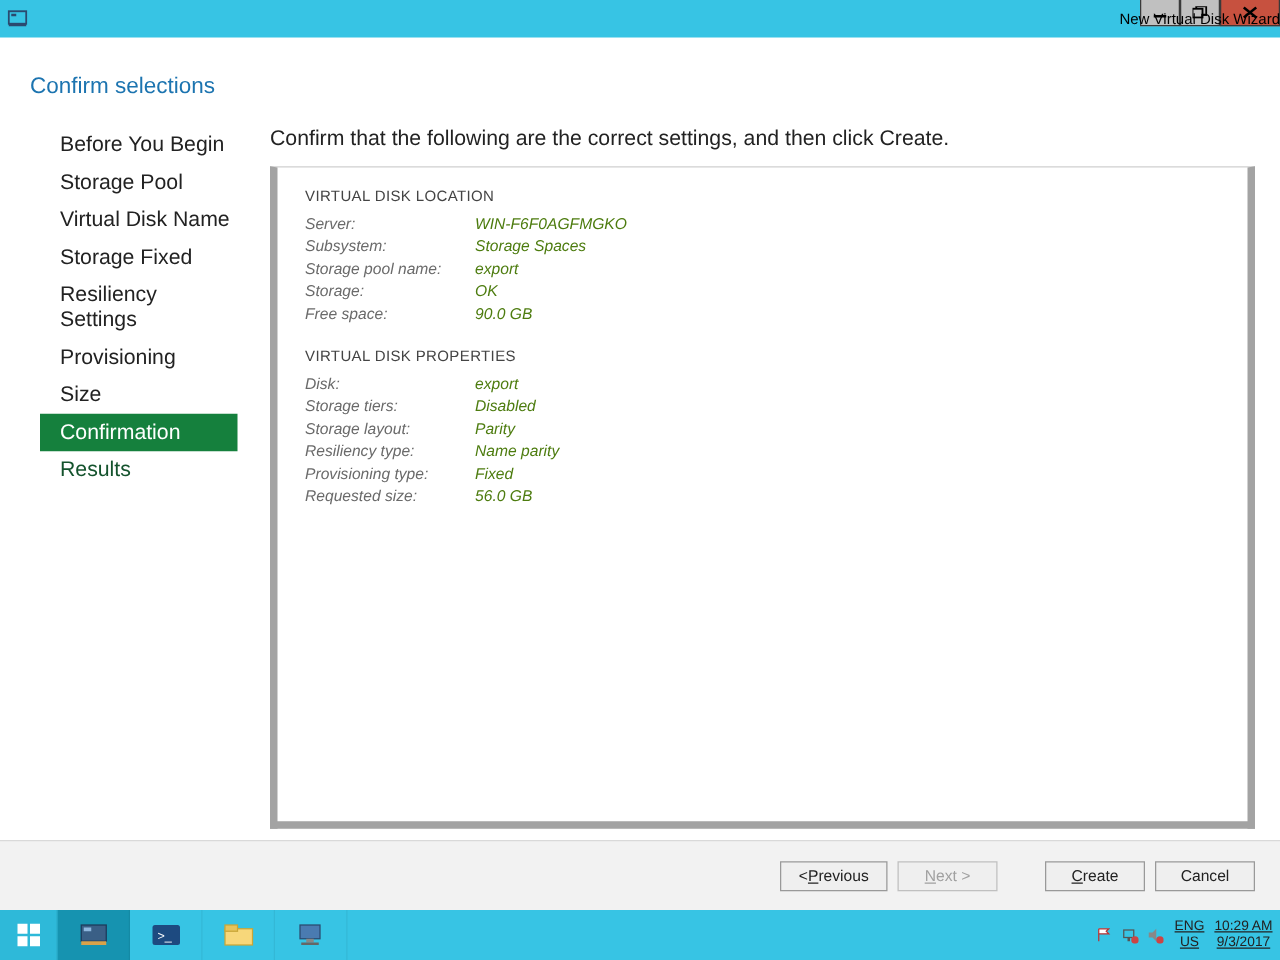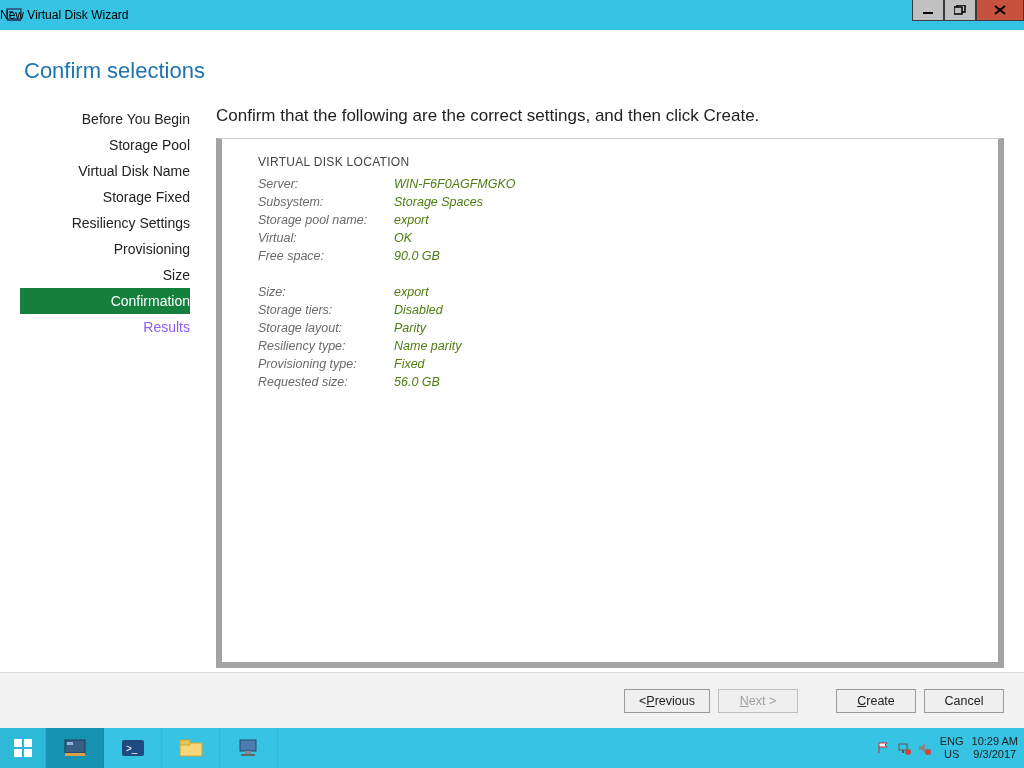--- a/index.html
+++ b/index.html
@@ -1,62 +1,62 @@
 <!DOCTYPE html>
 <html><head>
 <meta charset="utf-8">
 <style>
 * { margin: 0; padding: 0; box-sizing: border-box; font-family: "Segoe UI", Tahoma, sans-serif; }
 body { width: 1024px; height: 768px; overflow: hidden; background: #fff; position: relative; }
 
 
 .titlebar { height: 30px; background: #37c4e4; display: flex; align-items: center; position: relative; }
 .titlebar-icon { width: 28px; height: 30px; display: flex; align-items: center; justify-content: center; }
-.titlebar-title { position: absolute; left: 0; right: 0; text-align: left; font-size: 12px; color: #000; pointer-events: none; }
+.titlebar-title { position: absolute; left: 0; right: 0; text-align: right; font-size: 12px; color: #000; pointer-events: none; }
 .window-controls { margin-left: auto; display: flex; height: 100%; }
 .win-btn { width: 32px; height: 22px; border: 1px solid #3a3a3a; background: #c0c0c0; display: flex; align-items: center; justify-content: center; margin-top: -1px; }
 .win-btn.min { background: #c0c0c0; }
 .win-btn.max { background: #c0c0c0; }
 .win-btn.close { background: #c7513f; width: 48px; }
 .win-btn svg { display: block; }
 
 
-.page-heading { padding: 28px 0 0 24px; font-size: 22px; font-weight: 300; color: #1c74b0; }
+.page-heading { padding: 28px 0 0 24px; font-size: 18px; font-weight: 300; color: #1c74b0; }
 
 
 .main { display: flex; padding: 22px 20px 0 0; height: calc(100% - 30px - 70px - 40px); }
 
 
-.sidebar { width: 190px; padding-left: 20px; font-size: 14px; text-align: right; }
+.sidebar { width: 190px; padding-left: 32px; font-size: 17px; }
 .sidebar-item { padding: 5px 0 5px 16px; color: #222; cursor: default; }
 .sidebar-item.active { background: #15803d; color: #fff; }
-.sidebar-item.disabled { color: #8b5cf6; }
+.sidebar-item.disabled { color: #14532d; }
 
 
 .content { flex: 1; padding-left: 26px; }
 .instruction { font-size: 17px; color: #222; margin-bottom: 12px; }
-.panel { border: 6px solid #a3a3a3; border-top: 1px solid #cfcfcf; padding: 16px 36px; height: 530px; background: #fff; font-size: 12.5px; color: #444; }
+.panel { border: 6px solid #a3a3a3; border-top: 1px solid #cfcfcf; padding: 16px 22px; height: 530px; background: #fff; font-size: 12.5px; color: #444; }
 .section-head { font-size: 12px; letter-spacing: 0.3px; color: #444; margin-bottom: 6px; }
 .kv-row { display: flex; padding: 2px 0; font-style: italic; }
 .kv-label { width: 136px; color: #6a6a6a; }
 .kv-value { color: #4d7c0f; }
 .section-gap { height: 18px; }
 
 
 .footer { position: absolute; bottom: 40px; left: 0; right: 0; height: 56px; border-top: 1px solid #d9d9d9; background: #f2f2f2; display: flex; align-items: center; justify-content: flex-end; padding-right: 20px; gap: 8px; }
 .btn { min-width: 80px; height: 24px; padding: 0 14px; border: 1px solid #999; background: #efefef; font-size: 12.5px; color: #222; display: inline-flex; align-items: center; justify-content: center; cursor: default; }
 .btn.disabled { color: #a0a0a0; border-color: #c0c0c0; }
 .btn u { text-decoration: underline; }
 
 
 .taskbar { position: absolute; bottom: 0; left: 0; right: 0; height: 40px; background: #37c4e4; display: flex; align-items: stretch; }
 .task-btn { width: 58px; display: flex; align-items: center; justify-content: center; border-right: 1px solid rgba(0,0,0,0.06); }
 .task-btn.start { width: 46px; background: #2eb9d9; }
 .task-btn.active { background: #1693b0; }
-.tray { margin-left: auto; display: flex; align-items: center; padding-right: 6px; gap: 8px; font-size: 11px; color: #222; }
+.tray { margin-left: auto; display: flex; align-items: center; padding-right: 6px; gap: 8px; font-size: 11px; color: #222; text-decoration: underline; }
 .tray-group { display: flex; gap: 4px; align-items: center; }
 .tray-col { display: flex; flex-direction: column; align-items: center; line-height: 1.2; }
 
 
 .ico-server svg, .task-btn svg { display: block; }
 .tray-icon { width: 16px; height: 16px; display: inline-flex; align-items: center; justify-content: center; }
 </style>
 </head>
 <body>
 
@@ -116,32 +116,33 @@
       </div>
       <div class="kv-row">
         <div class="kv-label">Subsystem:</div>
         <div class="kv-value">Storage Spaces</div>
       </div>
       <div class="kv-row">
         <div class="kv-label">Storage pool name:</div>
         <div class="kv-value">export</div>
       </div>
       <div class="kv-row">
-        <div class="kv-label">Virtual:</div>
+        <div class="kv-label">Storage:</div>
         <div class="kv-value">OK</div>
       </div>
       <div class="kv-row">
         <div class="kv-label">Free space:</div>
         <div class="kv-value">90.0 GB</div>
       </div>
 
       <div class="section-gap"></div>
 
-      <div class="kv-row">
-        <div class="kv-label">Size:</div>
+      <div class="section-head">VIRTUAL DISK PROPERTIES</div>
+      <div class="kv-row">
+        <div class="kv-label">Disk:</div>
         <div class="kv-value">export</div>
       </div>
       <div class="kv-row">
         <div class="kv-label">Storage tiers:</div>
         <div class="kv-value">Disabled</div>
       </div>
       <div class="kv-row">
         <div class="kv-label">Storage layout:</div>
         <div class="kv-value">Parity</div>
       </div>

